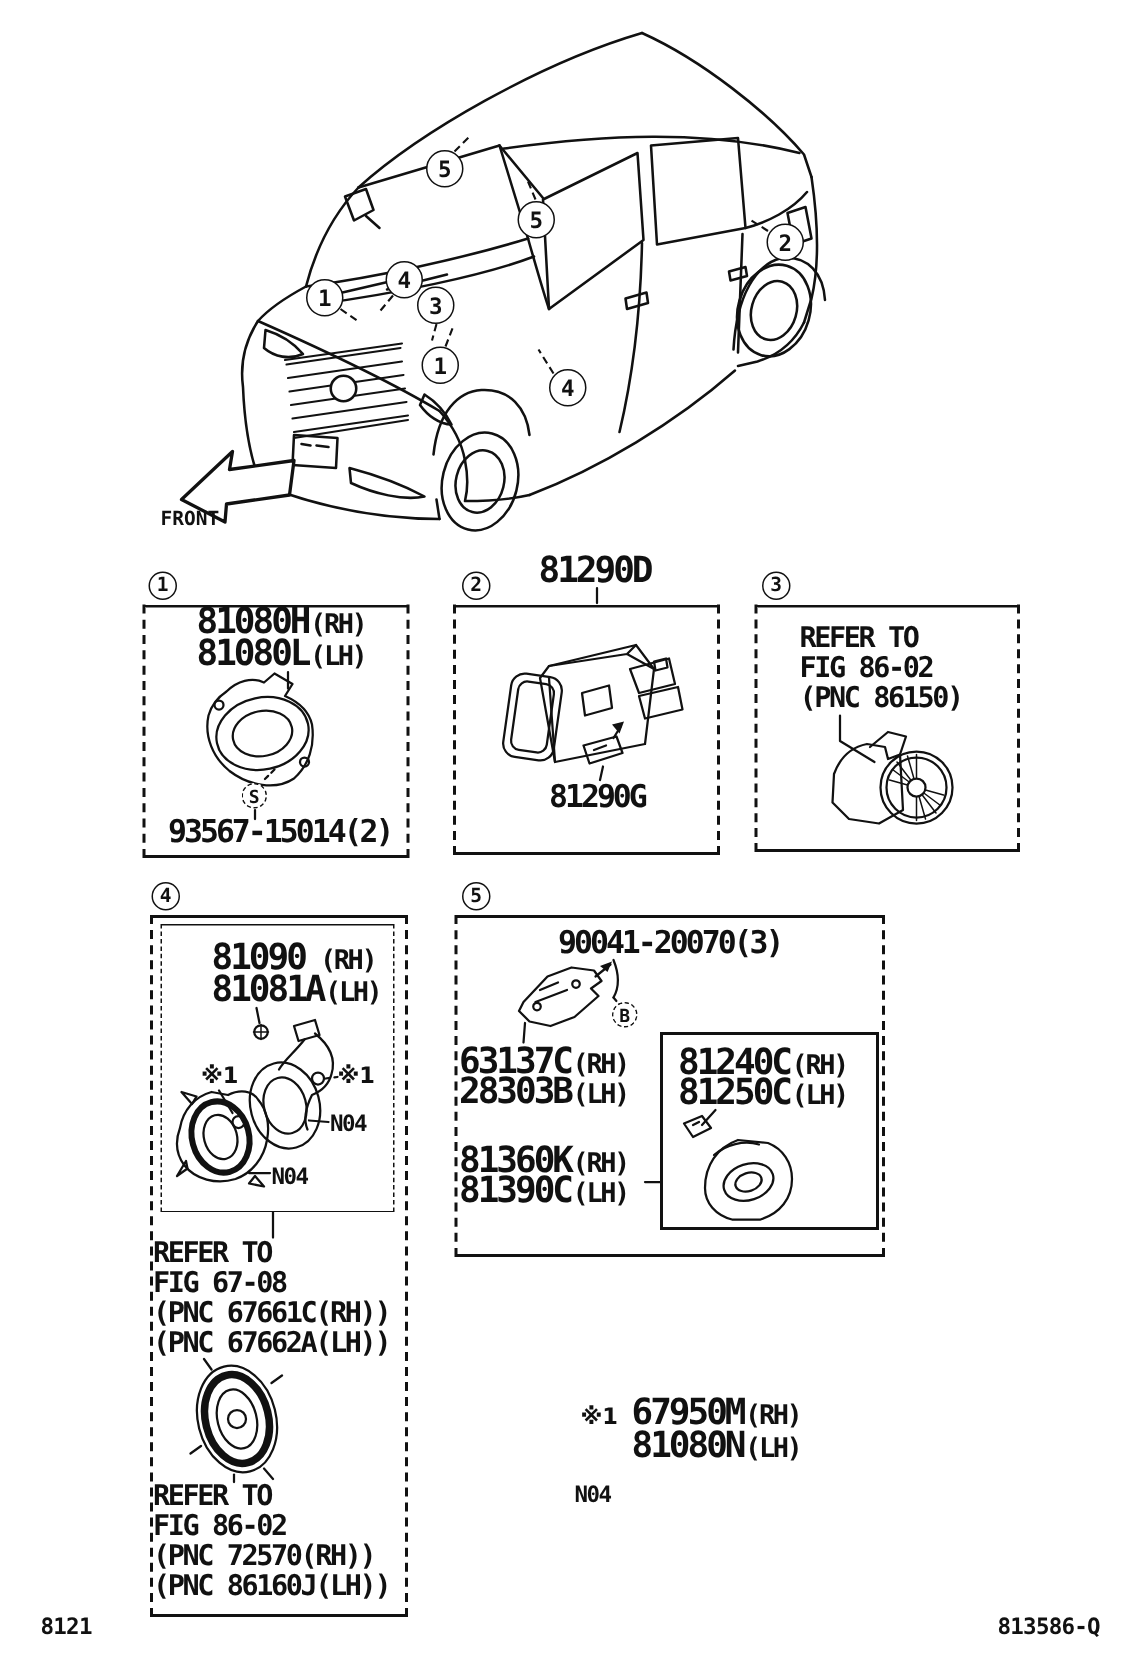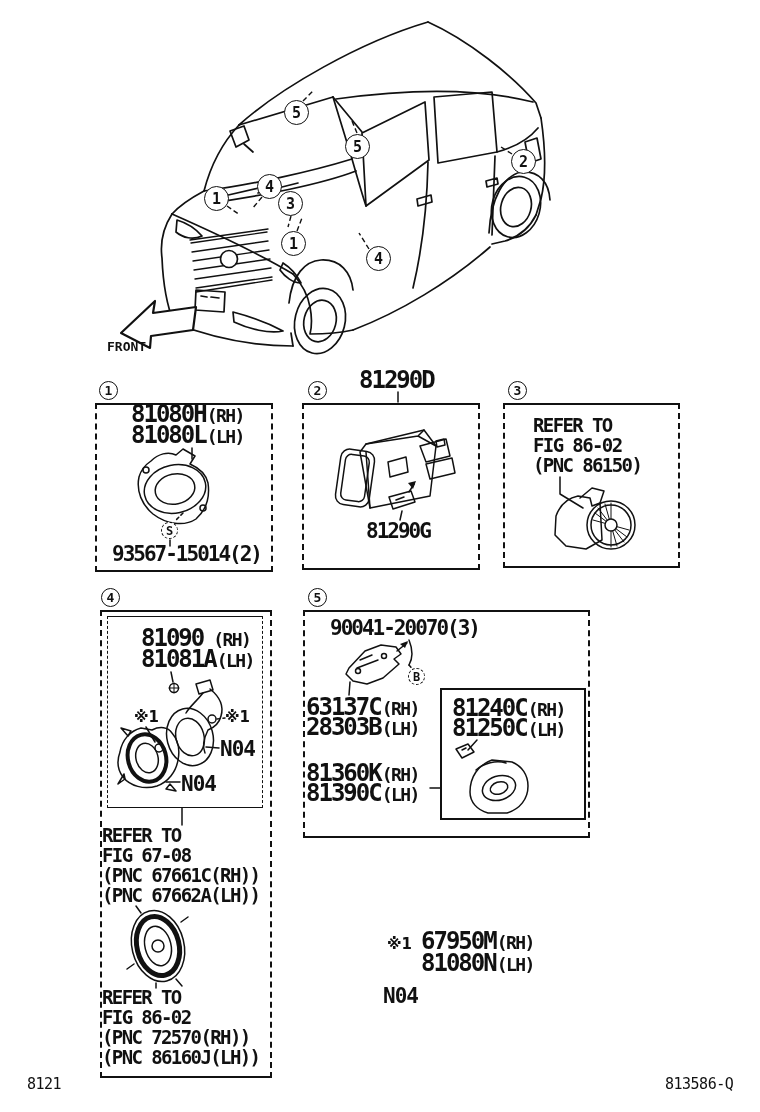--- a/index.html
+++ b/index.html
@@ -6,24 +6,24 @@
   #page{position:relative;width:760px;height:1112px;background:#fff;overflow:hidden;
         font-family:"DejaVu Sans Mono",monospace;color:#111;}
   svg.art{position:absolute;left:0;top:0;pointer-events:none;}
   .abs{position:absolute;white-space:nowrap;}
   .row{position:absolute;display:flex;align-items:baseline;white-space:nowrap;}
   .pn{font-weight:bold;color:#111;}
   .num{font-size:24px;letter-spacing:-2px;line-height:21px;}
   .sfx{font-size:18px;letter-spacing:-1.6px;margin-left:1px;}
   .md{font-size:21px;letter-spacing:-2px;line-height:21px;font-weight:bold;}
   .sm{font-size:19px;letter-spacing:-1.6px;line-height:19.5px;font-weight:bold;}
-  .n04{font-size:21px;letter-spacing:-1px;line-height:21px;font-weight:bold;}
+  .n04{font-size:15px;letter-spacing:-1px;line-height:21px;font-weight:bold;}
   .mark{font-family:"DejaVu Sans",sans-serif;font-weight:bold;font-size:15px;line-height:16px;}
   .jp{font-family:"DejaVu Sans",sans-serif;font-weight:bold;font-size:14.5px;line-height:16px;letter-spacing:1px;}
-  .small{font-size:15px;line-height:16px;font-weight:normal;letter-spacing:-0.5px;}
+  .small{font-size:15px;line-height:16px;font-weight:bold;letter-spacing:-0.5px;}
   .front{font-size:13px;line-height:14px;font-weight:bold;}
   .box{position:absolute;box-sizing:border-box;border:2px solid #111;
        border-left-style:dashed;border-right-style:dashed;background:transparent;}
   .box-solid{position:absolute;box-sizing:border-box;border:2px solid #111;}
   .callout{position:absolute;box-sizing:border-box;width:25px;height:25px;border:1.8px solid #111;
            border-radius:50%;display:flex;align-items:center;justify-content:center;
            font-weight:bold;font-size:15px;background:#fff;}
   .callout-sm{position:absolute;box-sizing:border-box;width:19px;height:19px;border:1.6px solid #111;
               border-radius:50%;display:flex;align-items:center;justify-content:center;
               font-weight:bold;font-size:13px;background:#fff;}
@@ -275,21 +275,21 @@
   <div class="abs sm" style="left:102px;top:826px">REFER TO</div>
   <div class="abs sm" style="left:102px;top:846px">FIG 67-08</div>
   <div class="abs sm" style="left:102px;top:866px">(PNC 67661C(RH))</div>
   <div class="abs sm" style="left:102px;top:886px">(PNC 67662A(LH))</div>
 
   <div class="abs sm" style="left:102px;top:988px">REFER TO</div>
   <div class="abs sm" style="left:102px;top:1008px">FIG 86-02</div>
   <div class="abs sm" style="left:102px;top:1028px">(PNC 72570(RH))</div>
   <div class="abs sm" style="left:102px;top:1048px">(PNC 86160J(LH))</div>
 
-  <div class="abs md" style="left:330px;top:618px">90041-20070(3)</div>
+  <div class="abs md" style="left:372px;top:618px">90041-20070(3)</div>
   <div class="fastener" style="left:408px;top:668px">B</div>
 
   <div class="row" style="left:306px;top:697px">
     <span class="pn num">63137C</span>
     <span class="pn sfx">(RH)</span>
   </div>
   <div class="row" style="left:306px;top:717px">
     <span class="pn num">28303B</span>
     <span class="pn sfx">(LH)</span>
   </div>

